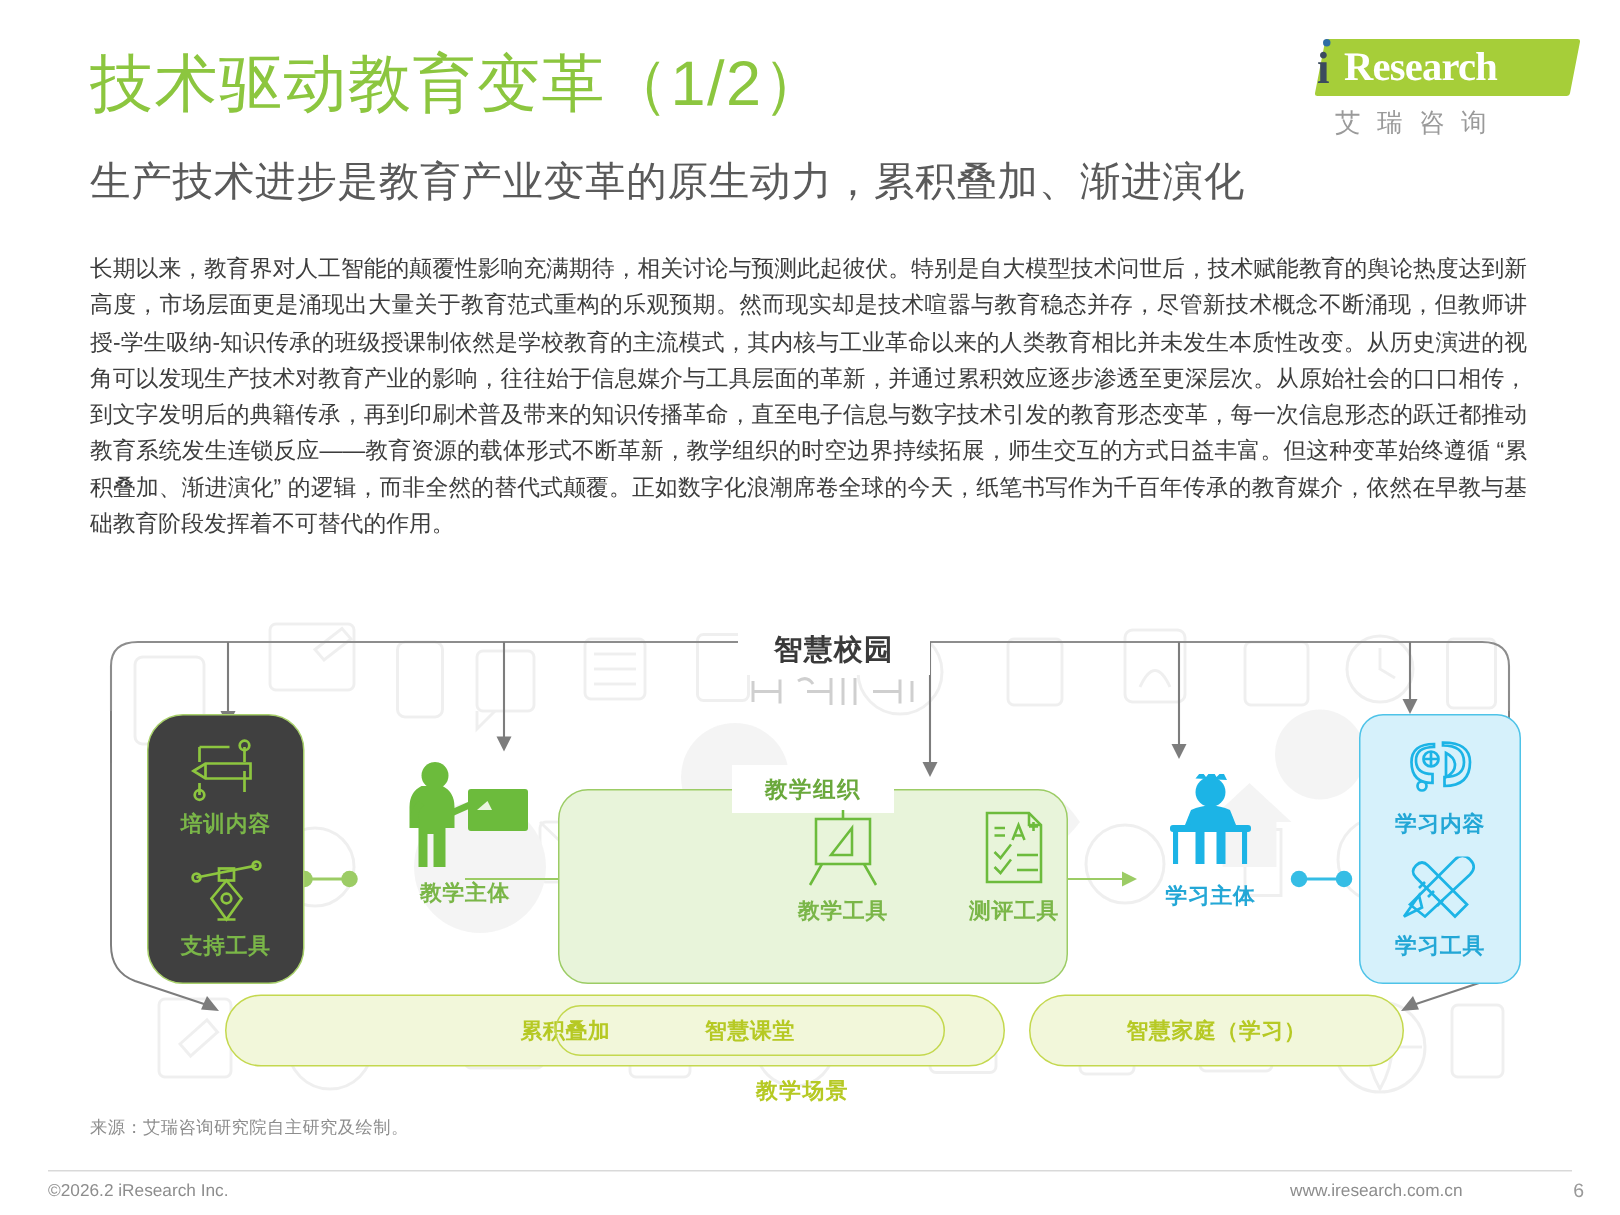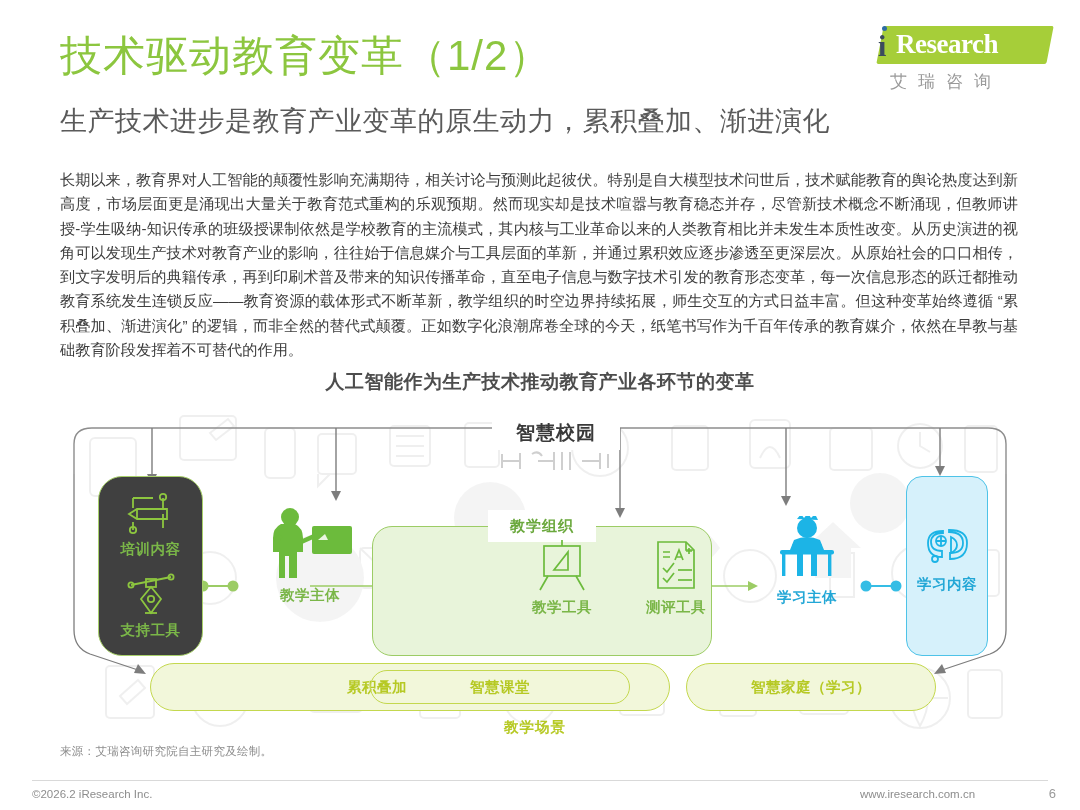--- a/index.html
+++ b/index.html
@@ -157,21 +157,20 @@
       <div class="logo-par"></div>
       <div class="logo-dot"></div>
       <div class="logo-i">i</div>
       <div class="logo-word">Research</div>
     </div>
     <div class="logo-cn">艾瑞咨询</div>
   </div>
 
   <div class="para">长期以来，教育界对人工智能的颠覆性影响充满期待，相关讨论与预测此起彼伏。特别是自大模型技术问世后，技术赋能教育的舆论热度达到新高度，市场层面更是涌现出大量关于教育范式重构的乐观预期。然而现实却是技术喧嚣与教育稳态并存，尽管新技术概念不断涌现，但教师讲授-学生吸纳-知识传承的班级授课制依然是学校教育的主流模式，其内核与工业革命以来的人类教育相比并未发生本质性改变。从历史演进的视角可以发现生产技术对教育产业的影响，往往始于信息媒介与工具层面的革新，并通过累积效应逐步渗透至更深层次。从原始社会的口口相传，到文字发明后的典籍传承，再到印刷术普及带来的知识传播革命，直至电子信息与数字技术引发的教育形态变革，每一次信息形态的跃迁都推动教育系统发生连锁反应——教育资源的载体形式不断革新，教学组织的时空边界持续拓展，师生交互的方式日益丰富。但这种变革始终遵循 “累积叠加、渐进演化” 的逻辑，而非全然的替代式颠覆。正如数字化浪潮席卷全球的今天，纸笔书写作为千百年传承的教育媒介，依然在早教与基础教育阶段发挥着不可替代的作用。</div>
 
-  <div class="chart-title">人工智能作为生产技术推动教育产业各环节的变革</div>
 
   <div class="diagram">
 
     <svg class="bg-icons" viewBox="0 0 960 345">
       <g fill="none" stroke="#e3e3e3" stroke-width="2">
         <rect x="30" y="40" width="46" height="58" rx="5"></rect>
         <rect x="120" y="18" width="56" height="44" rx="4"></rect>
         <path d="M150 35 l18 -14 6 7 -18 14 z"></path>
         <rect x="205" y="30" width="30" height="50" rx="5"></rect>
         <rect x="258" y="36" width="38" height="40" rx="4"></rect>
@@ -376,34 +375,45 @@
             <rect x="18" y="38" width="3.4" height="22"></rect>
             <rect x="64" y="38" width="3.4" height="22"></rect>
             <rect x="33" y="38" width="6" height="22"></rect>
             <rect x="47" y="38" width="6" height="22"></rect>
             <rect x="28" y="28" width="30" height="6" rx="2"></rect>
           </g>
         </svg>
         <div class="cell-label lbl-blue">学习主体</div>
       </div>
 
-      <div class="box box-blue" style="left:846px;top:78px;width:82px;height:180px;">
+      <div class="box box-blue" style="left:846px;top:78px;width:108px;height:180px;">
         <div class="node" style="position:static;margin-bottom:12px;">
           <svg width="56" height="44" viewBox="0 0 56 44">
             <g fill="none" stroke="#1cb4e6" stroke-width="1.8">
               <path d="M24 6 q-12 0 -12 9 q0 9 11 9 l0 6 q-14 0 -14 -14 q0 -12 15 -12 z"></path>
               <circle cx="22" cy="14" r="5"></circle>
               <path d="M22 9 l0 10 M17 14 l10 0"></path>
               <path d="M30 5 q14 0 14 11 q0 10 -13 10 l0 6 q17 0 17 -16 q0 -13 -18 -13 z"></path>
               <path d="M32 10 q6 3 6 8 q0 5 -6 8 l0 -16 z"></path>
               <circle cx="16" cy="32" r="3"></circle>
             </g>
           </svg>
           <div class="cell-label lbl-blue">学习内容</div>
         </div>
+        <div class="node" style="position:static;">
+          <svg width="56" height="46" viewBox="0 0 56 46">
+            <g fill="none" stroke="#1cb4e6" stroke-width="1.8">
+              <path d="M8 38 L38 8 q5 -5 10 0 q5 5 0 10 L18 46 z" transform="translate(0,-6)"></path>
+              <path d="M4 40 L16 34 L14 26 z"></path>
+              <path d="M44 40 L18 14 q-4 -4 -8 0 q-4 4 0 8 L36 48 z" transform="translate(2,-8)"></path>
+              <path d="M18 17 L14 21 M24 23 L20 27 M30 29 L26 33"></path>
+            </g>
+          </svg>
+          <div class="cell-label lbl-blue">学习工具</div>
+        </div>
       </div>
 
       <div class="box box-yellow" style="left:90px;top:265px;width:520px;height:48px;">
         <span class="cell-label lbl-olive" style="margin-top:0;position:absolute;left:196px;">累积叠加</span>
       </div>
       <div class="box box-yellow" style="left:310px;top:272px;width:260px;height:34px;background:transparent;">
         <span class="cell-label lbl-olive" style="margin-top:0;">智慧课堂</span>
       </div>
       <div class="box box-yellow" style="left:626px;top:265px;width:250px;height:48px;">
         <span class="cell-label lbl-olive" style="margin-top:0;">智慧家庭（学习）</span>

